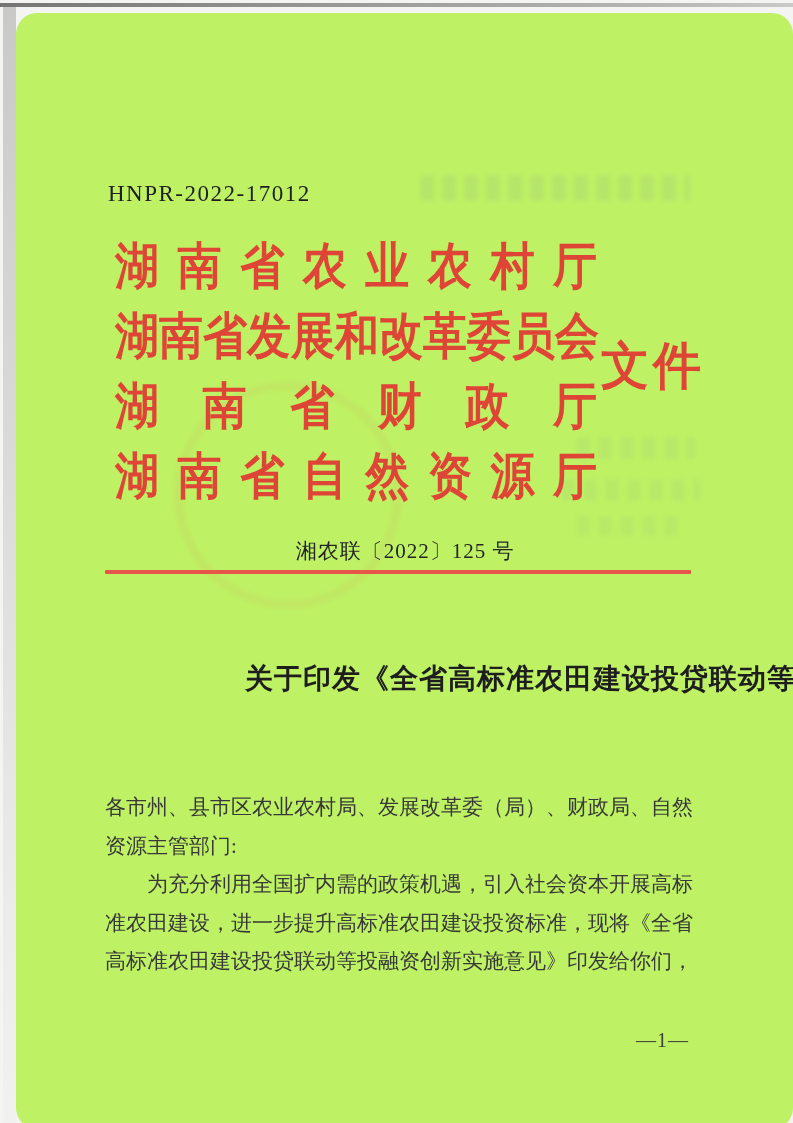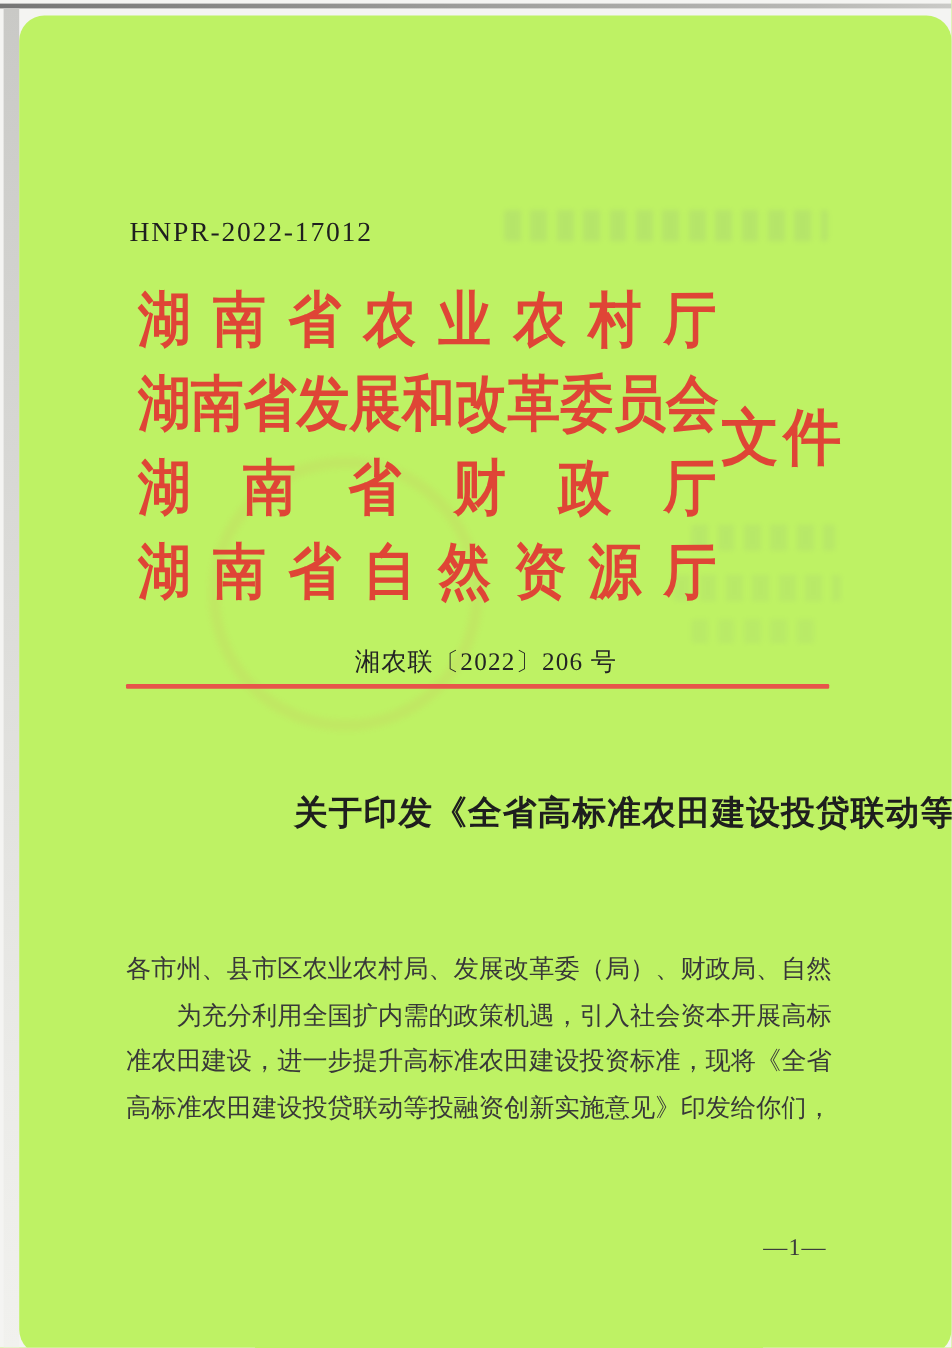--- a/index.html
+++ b/index.html
@@ -144,21 +144,21 @@
         <span>源</span>
         <span>厅</span>
       </div>
   </div>
 
   <div class="abs doc-type">
       <span>文</span>
       <span>件</span>
     </div>
 
-  <div class="abs doc-number">湘农联〔2022〕206 号</div>
+  <div class="abs doc-number">湘农联〔2022〕125 号</div>
 
   <div class="abs red-rule"></div>
 
   <div class="abs title-block">
     <div>关于印发《全省高标准农田建设投贷联动等</div>
   </div>
 
   <div class="abs body-block">
     <div class="body-line jline">
         <span>各</span>
@@ -183,20 +183,21 @@
         <span>局</span>
         <span>）</span>
         <span>、</span>
         <span>财</span>
         <span>政</span>
         <span>局</span>
         <span>、</span>
         <span>自</span>
         <span>然</span>
       </div>
+    <div class="body-line">资源主管部门:</div>
     <div class="body-line jline indent">
         <span>为</span>
         <span>充</span>
         <span>分</span>
         <span>利</span>
         <span>用</span>
         <span>全</span>
         <span>国</span>
         <span>扩</span>
         <span>内</span>

